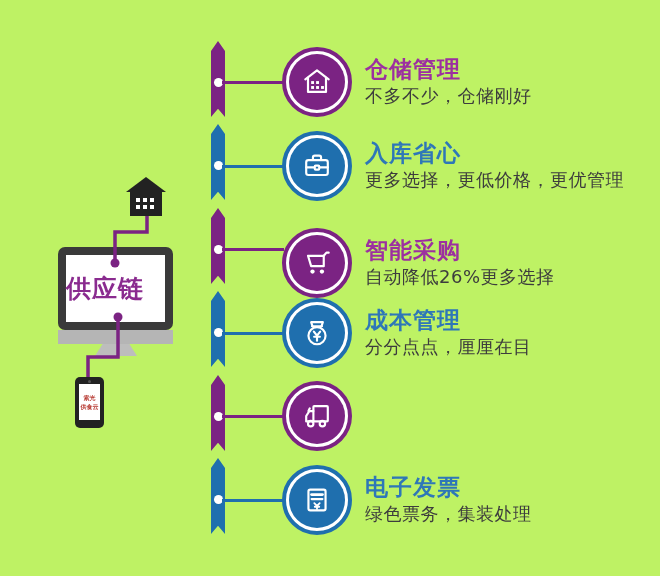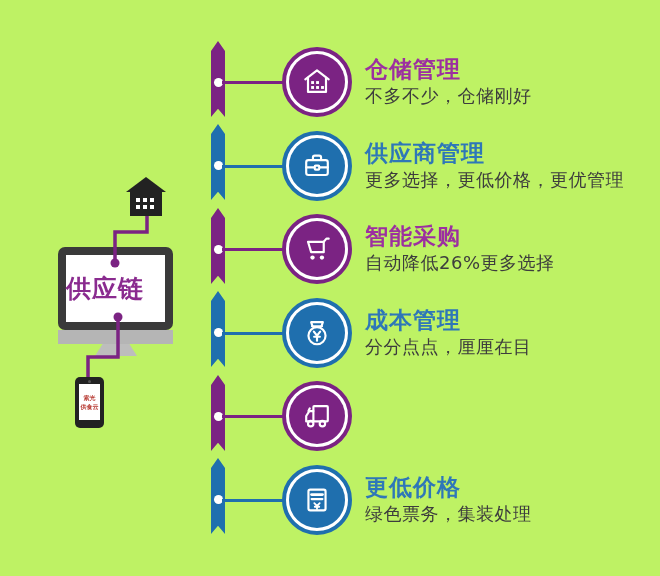--- a/index.html
+++ b/index.html
@@ -111,26 +111,26 @@
       <div class="badge-inner blue">
         <svg width="36" height="36" viewBox="0 0 40 40" fill="none" stroke="#ffffff" stroke-width="2.4" stroke-linecap="round" stroke-linejoin="round">
           <rect x="8" y="13.5" width="24" height="16.5" rx="2.5"></rect>
           <path d="M15.5 13 V10.5 a2 2 0 0 1 2-2 h5 a2 2 0 0 1 2 2 V13"></path>
           <path d="M8 21.5 H17 M23 21.5 H32"></path>
           <rect x="17.5" y="19.5" width="5" height="4.5" rx="1"></rect>
         </svg>
       </div>
     </div>
     <div class="item-text">
-      <div class="title blue">供应商管理</div>
+      <div class="title blue">入库省心</div>
       <div class="subtitle">更多选择，更低价格，更优管理</div>
     </div>
   </div>
 
-  <div class="item" style="top:207px">
+  <div class="item" style="top:221px">
     <div class="badge purple">
       <div class="badge-inner purple">
         <svg width="36" height="36" viewBox="0 0 40 40" fill="none" stroke="#ffffff" stroke-width="2.4" stroke-linecap="round" stroke-linejoin="round">
           <path d="M10 12 H27.5 V23.5 H13.5 L10 12 Z"></path>
           <path d="M27.5 12 L30.5 8.5 H33"></path>
           <circle cx="15" cy="29.5" r="2.4" fill="#fff" stroke="none"></circle>
           <circle cx="25.5" cy="29.5" r="2.4" fill="#fff" stroke="none"></circle>
         </svg>
       </div>
     </div>
@@ -176,21 +176,21 @@
       <div class="badge-inner blue">
         <svg width="36" height="36" viewBox="0 0 40 40" fill="none" stroke="#ffffff" stroke-width="2.4" stroke-linecap="round" stroke-linejoin="round">
           <rect x="10.5" y="8.5" width="19" height="23" rx="2"></rect>
           <path d="M14 14 H26" stroke-width="3.2"></path>
           <path d="M14 19 H26"></path>
           <path d="M17 23.5 L20 26.5 L23 23.5 M20 26.5 V30 M17.5 27.5 H22.5" stroke-width="2"></path>
         </svg>
       </div>
     </div>
     <div class="item-text">
-      <div class="title blue">更低价格</div>
+      <div class="title blue">电子发票</div>
       <div class="subtitle">绿色票务，集装处理</div>
     </div>
   </div>
 
   <div class="monitor-frame"></div>
   <div class="monitor-screen">
     <span class="monitor-label">供应链</span>
   </div>
   <div class="monitor-chin"></div>
   <div class="monitor-stand"></div>

